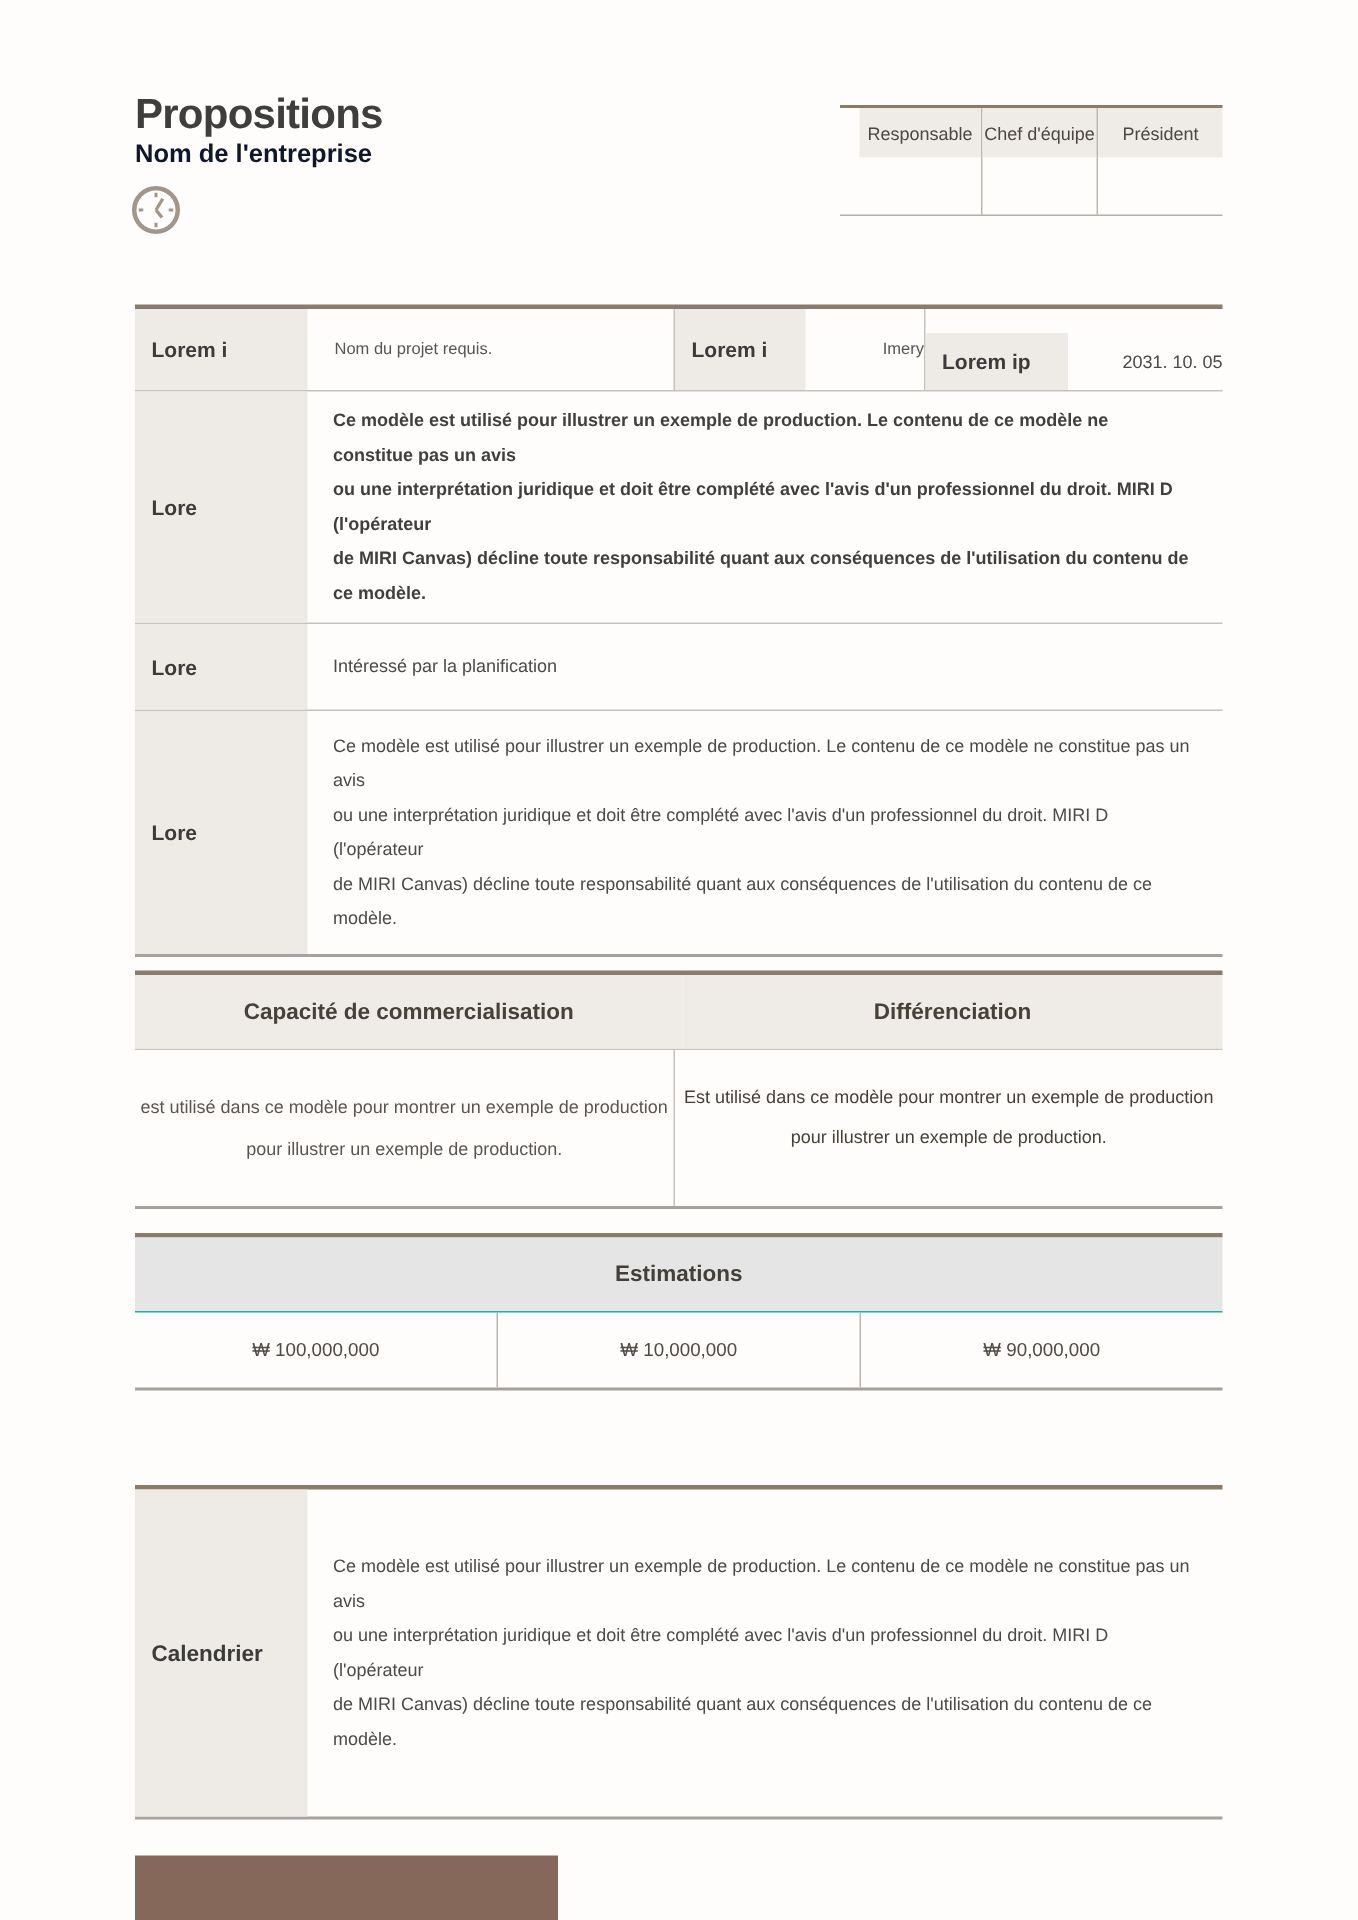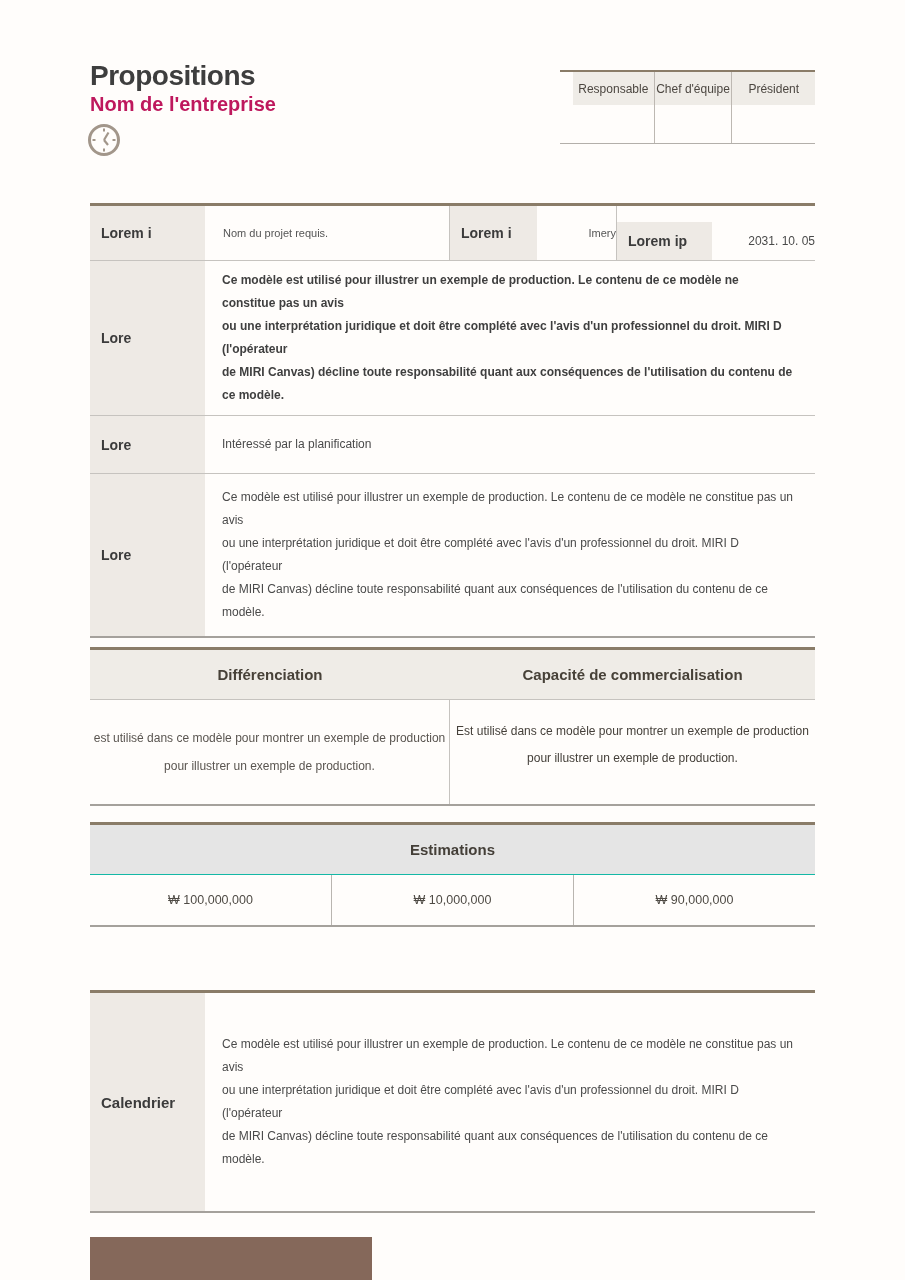--- a/index.html
+++ b/index.html
@@ -5,21 +5,21 @@
   * { margin:0; padding:0; box-sizing:border-box; }
   html,body { background:#ffffff; }
   .page {
     position:relative; width:905px; height:1280px;
     background:#fffdfb; overflow:hidden;
     font-family:"Liberation Sans", sans-serif;
     color:#3d3d3d;
   }
   
   .page-title { position:absolute; left:90px; top:60px; font-size:28px; font-weight:800; letter-spacing:-0.5px; color:#3e3e3e; }
-  .company-name { position:absolute; left:90px; top:93px; font-size:20px; font-weight:700; color:#be185d; }
+  .company-name { position:absolute; left:90px; top:93px; font-size:17px; font-weight:700; color:#0f172a; }
   .clock { position:absolute; left:87px; top:123px; width:34px; height:34px; }
 
   
   .sig-table { position:absolute; left:560px; top:70px; width:255px; border-top:2px solid #8a7c68; border-bottom:1px solid #b3afaa; }
   .sig-row { display:flex; }
   .sig-cell { display:flex; align-items:center; justify-content:center; font-size:12px; color:#4c4741; }
   .sig-head { height:33px; background:#efece7; }
   .sig-body { height:38px; background:transparent; }
   .sig-c1 { width:86px; border-right:1px solid #bdb8b2;margin-left:13px; }
   .sig-c2 { width:82px; border-right:1px solid #bdb8b2; }
@@ -159,22 +159,22 @@
       <div class="content-cell">
           <div class="para">Ce modèle est utilisé pour illustrer un exemple de production. Le contenu de ce modèle ne constitue pas un avis
 ou une interprétation juridique et doit être complété avec l'avis d'un professionnel du droit. MIRI D (l'opérateur
 de MIRI Canvas) décline toute responsabilité quant aux conséquences de l'utilisation du contenu de ce modèle.</div>
         </div>
     </div>
   </div>
 
   <div class="tbl" id="table2">
     <div class="row cmp-head">
+      <div class="cmp-hcell cmp-h2">Capacité de commercialisation</div>
       <div class="cmp-hcell cmp-h1">Différenciation</div>
-      <div class="cmp-hcell cmp-h2">Capacité de commercialisation</div>
     </div>
     <div class="row cmp-body last">
       <div class="cmp-cell cmp-c1">
           <div class="cmp-text">est utilisé dans ce modèle pour montrer un exemple de production
 pour illustrer un exemple de production.</div>
         </div>
       <div class="cmp-cell cmp-c2">
           <div class="cmp-text">Est utilisé dans ce modèle pour montrer un exemple de production
 pour illustrer un exemple de production.</div>
         </div>

